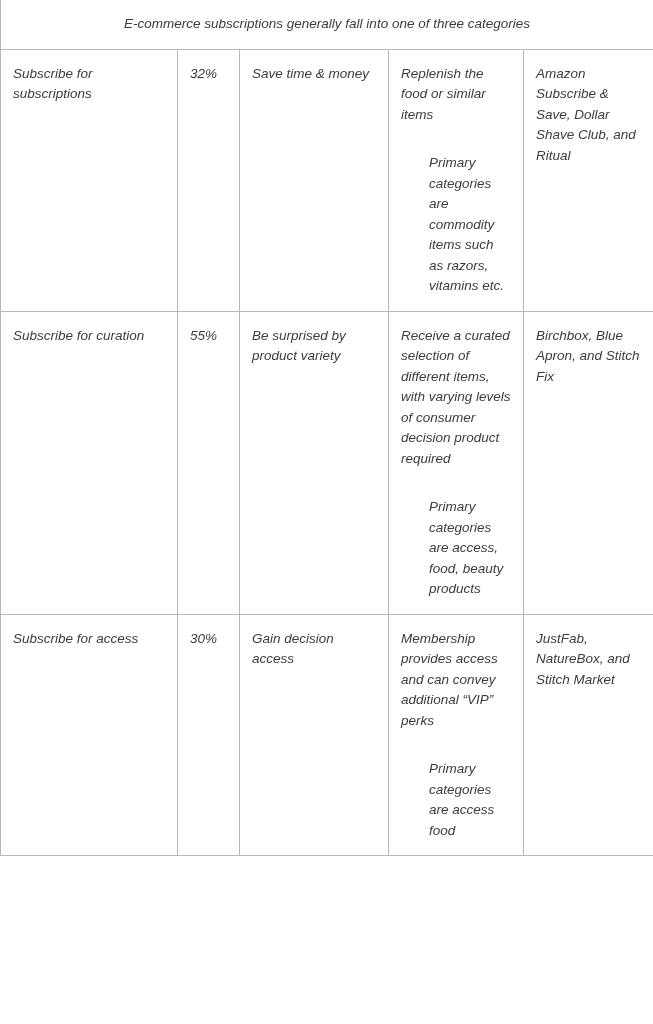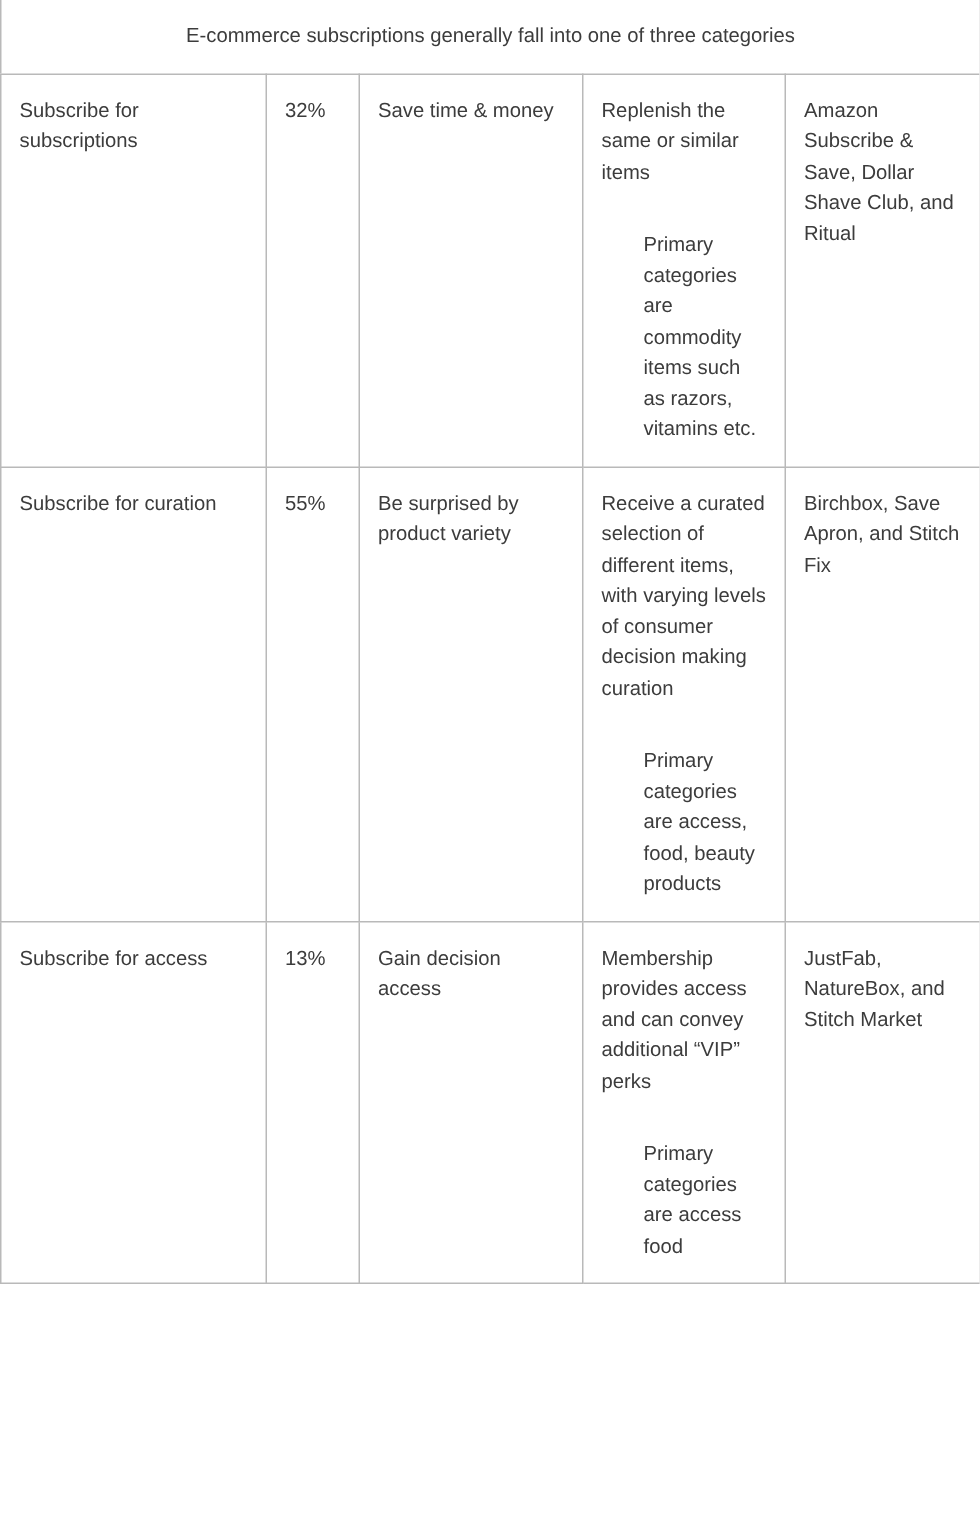--- a/index.html
+++ b/index.html
@@ -10,20 +10,21 @@
   body {
     width: 653px;
     height: 1024px;
     font-family: "Liberation Sans", sans-serif;
     color: #3c3c3c;
     overflow: hidden;
   }
   .table-wrap {
     width: 653px;
     box-sizing: border-box;
+    font-style: italic;
   }
   table.subs-table {
     border-collapse: collapse;
     width: 653px;
     table-layout: fixed;
   }
   table.subs-table td {
     border: 1px solid #b9b9b9;
     vertical-align: top;
     padding: 14px 12px 14px 12px;
@@ -76,40 +77,40 @@
     <tbody>
       <tr>
         <td class="title-cell" colspan="5">E-commerce subscriptions generally fall into one of three categories</td>
       </tr>
 
       <tr>
         <td>Subscribe for subscriptions</td>
         <td>32%</td>
         <td>Save time &amp; money</td>
         <td>
-          <p class="para">Replenish the same or similar items</p>
+          <p class="para">Replenish the food or similar items</p>
           <p class="para">Primary categories are commodity items such as razors, vitamins etc.</p>
         </td>
         <td>Amazon Subscribe &amp; Save, Dollar Shave Club, and Ritual</td>
       </tr>
 
       <tr>
         <td>Subscribe for curation</td>
         <td>55%</td>
         <td>Be surprised by product variety</td>
         <td>
-          <p class="para">Receive a curated selection of different items, with varying levels of consumer decision making curation</p>
+          <p class="para">Receive a curated selection of different items, with varying levels of consumer decision product required</p>
           <p class="para">Primary categories are access, food, beauty products</p>
         </td>
-        <td>Birchbox, Save Apron, and Stitch Fix</td>
+        <td>Birchbox, Blue Apron, and Stitch Fix</td>
       </tr>
 
       <tr>
         <td>Subscribe for access</td>
-        <td>13%</td>
+        <td>30%</td>
         <td>Gain decision access</td>
         <td>
           <p class="para">Membership provides access and can convey additional “VIP” perks</p>
           <p class="para">Primary categories are access food</p>
         </td>
         <td>JustFab, NatureBox, and Stitch Market</td>
       </tr>
     </tbody>
   </table>
 </div>

